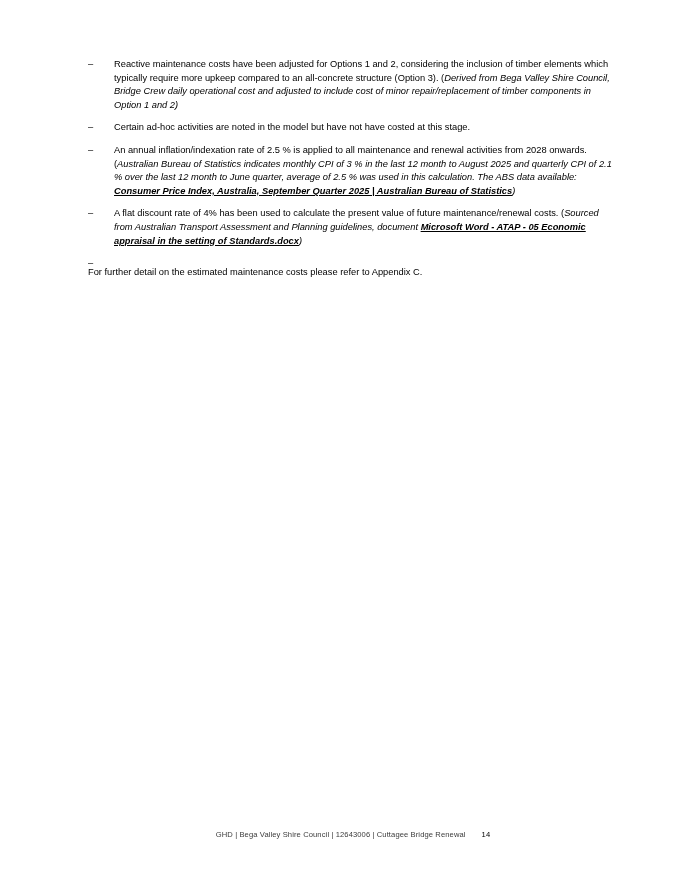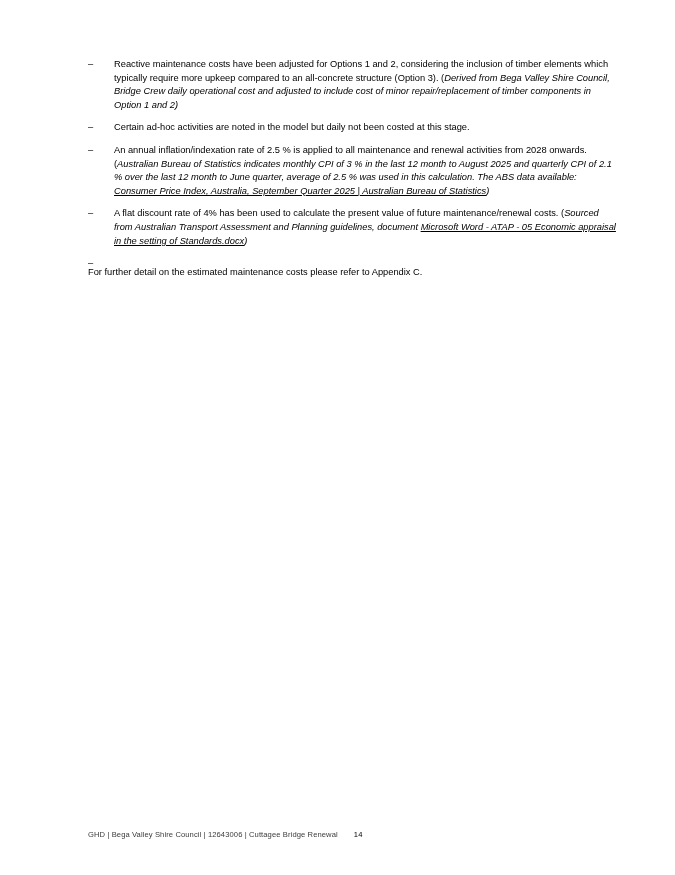--- a/index.html
+++ b/index.html
@@ -46,54 +46,54 @@
     width: 14px;
     color: #000;
     font-size: 9.3px;
     line-height: 13.6px;
   }
   .i {
     font-style: italic;
   }
   .bu {
     font-style: italic;
-    font-weight: normal;
+    font-weight: bold;
     text-decoration: underline;
   }
   .closing {
     margin-top: 18px;
     font-size: 9.3px;
     line-height: 13.6px;
     color: #000;
   }
   .footer {
     position: absolute;
     left: 88px;
     right: 57px;
     bottom: 36px;
     font-size: 7.6px;
     color: #3b3b3b;
-    text-align: left;
+    text-align: center;
     letter-spacing: 0.1px;
   }
   .footer .pagenum {
     display: inline-block;
     margin-left: 16px;
     color: #000;
   }
 </style>
 </head>
 <body>
 
 <div class="page">
 
   <div class="content">
     <ul class="bullets" id="bullet-list">
         <li><span class="dash">–</span><span><span>Reactive maintenance costs have been adjusted for Options 1 and 2, considering the inclusion of timber elements which typically require more upkeep compared to an all-concrete structure (Option 3). (</span><span class="i">Derived from Bega Valley Shire Council, Bridge Crew daily operational cost and adjusted to include cost of minor repair/replacement of timber components in Option 1 and 2)</span></span></li>
-        <li><span class="dash">–</span><span><span>Certain ad-hoc activities are noted in the model but daily not been costed at this stage.</span></span></li>
+        <li><span class="dash">–</span><span><span>Certain ad-hoc activities are noted in the model but have not have costed at this stage.</span></span></li>
         <li><span class="dash">–</span><span><span>An annual inflation/indexation rate of 2.5 % is applied to all maintenance and renewal activities from 2028 onwards. (</span><span class="i">Australian Bureau of Statistics indicates monthly CPI of 3 % in the last 12 month to August 2025 and quarterly CPI of 2.1 % over the last 12 month to June quarter, average of 2.5 % was used in this calculation. The ABS data available: </span><span class="bu">Consumer Price Index, Australia, September Quarter 2025 | Australian Bureau of Statistics</span><span class="i">)</span></span></li>
         <li><span class="dash">–</span><span><span>A flat discount rate of 4% has been used to calculate the present value of future maintenance/renewal costs. (</span><span class="i">Sourced from Australian Transport Assessment and Planning guidelines, document </span><span class="bu">Microsoft Word - ATAP - 05 Economic appraisal in the setting of Standards.docx</span><span class="i">)</span></span></li>
         <li><span class="dash">–</span></li>
       </ul>
 
     <div class="closing">For further detail on the estimated maintenance costs please refer to Appendix C.</div>
   </div>
 
   <div class="footer">
     <span>GHD | Bega Valley Shire Council | 12643006 | Cuttagee Bridge Renewal</span><span class="pagenum">14</span>

